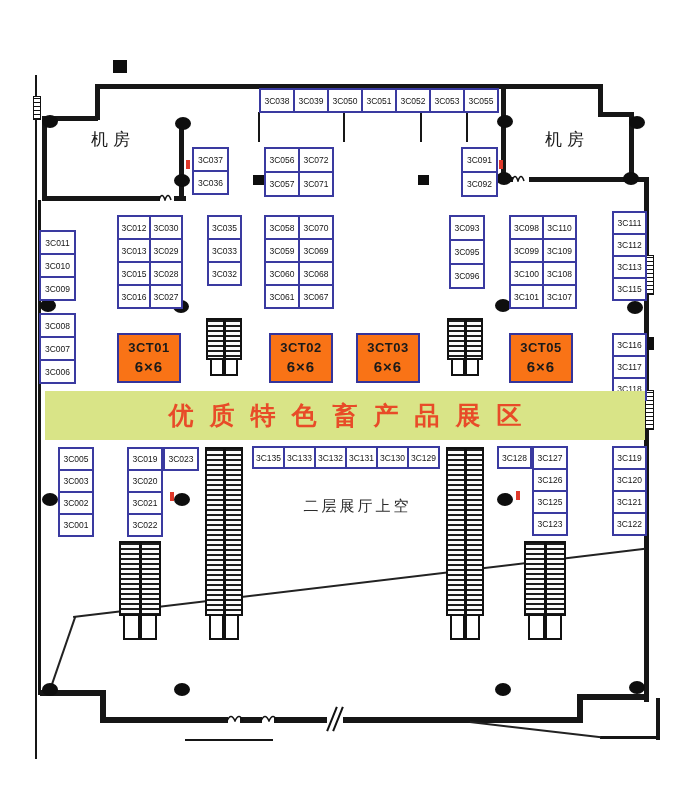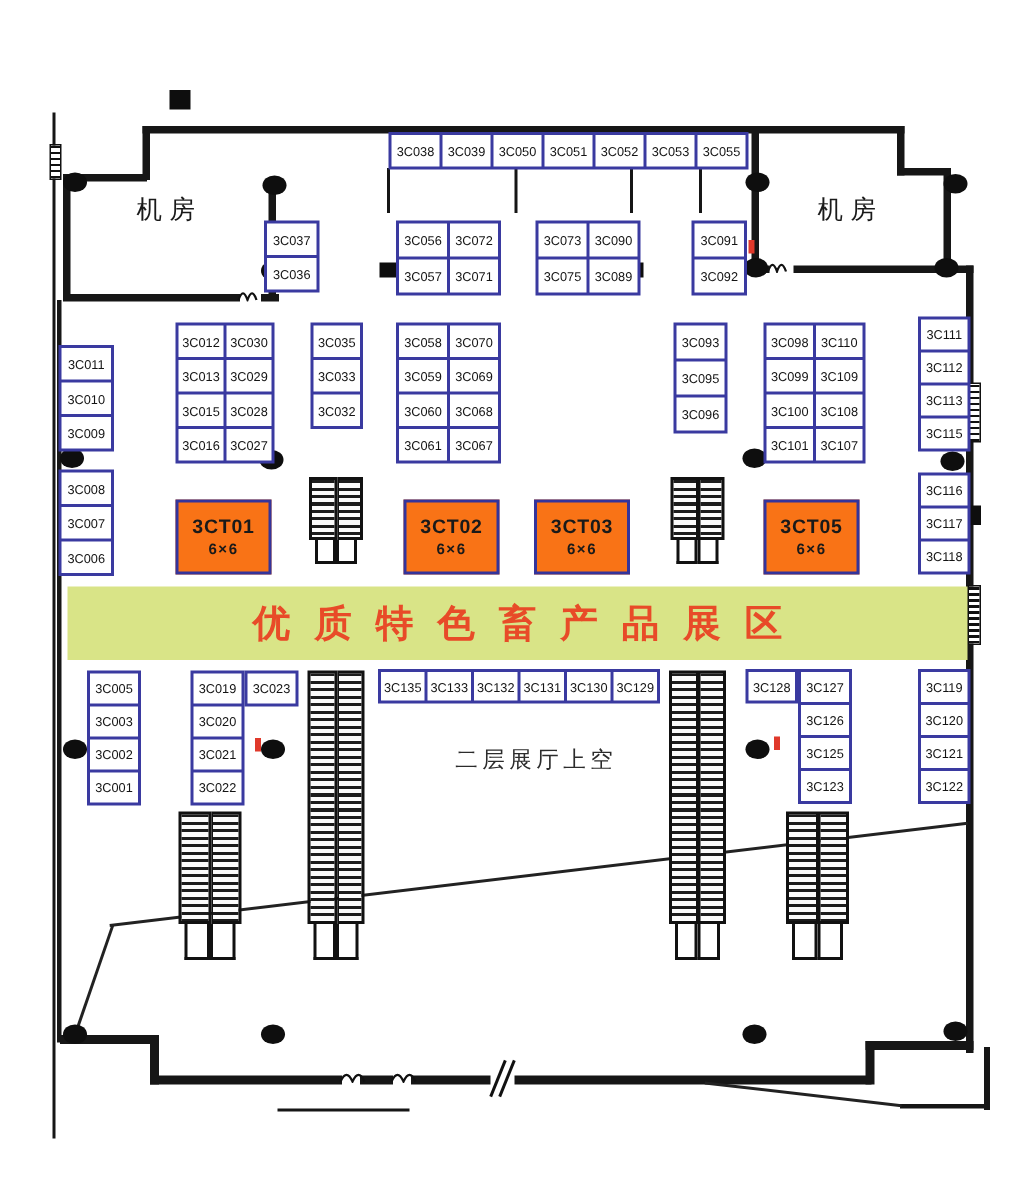--- a/index.html
+++ b/index.html
@@ -11,47 +11,47 @@
   .redmark{position:absolute;width:4px;height:9px;background:#e0392b;}
   .hatch{position:absolute;border:1px solid #111;
          background:repeating-linear-gradient(0deg,#111 0 1.5px,#fff 1.5px 4px);}
   .blk{position:absolute;background:#0e0e0e;}
 
   
   .booths{position:absolute;display:grid;gap:2px;padding:2px;background:#3a3aa0;}
   .booth{background:#fff;display:flex;align-items:center;justify-content:center;
          font-size:8.5px;color:#141414;white-space:nowrap;}
   [data-booth-group="top-row"]{left:232px;top:88px;grid-template-columns:repeat(7,32px);grid-auto-rows:21px;margin-left:27px;}
-  [data-booth-group="col-3637"]{left:176px;top:147px;grid-template-columns:33px;grid-auto-rows:21px;}
+  [data-booth-group="col-3637"]{left:192px;top:147px;grid-template-columns:33px;grid-auto-rows:21px;}
   [data-booth-group="blk-56"]{left:264px;top:147px;grid-template-columns:repeat(2,32px);grid-auto-rows:22px;}
   [data-booth-group="blk-73"]{left:357px;top:147px;grid-template-columns:repeat(2,32px);grid-auto-rows:22px;}
   [data-booth-group="col-91"]{left:461px;top:147px;grid-template-columns:33px;grid-auto-rows:22px;}
   [data-booth-group="col-11"]{left:39px;top:230px;grid-template-columns:33px;grid-auto-rows:21px;text-align:center;}
   [data-booth-group="blk-12"]{left:117px;top:215px;grid-template-columns:repeat(2,30px);grid-auto-rows:21px;}
   [data-booth-group="col-35"]{left:207px;top:215px;grid-template-columns:31px;grid-auto-rows:21px;}
   [data-booth-group="blk-58"]{left:264px;top:215px;grid-template-columns:repeat(2,32px);grid-auto-rows:21px;}
   [data-booth-group="blk-76"]{left:357px;top:215px;grid-template-columns:repeat(2,32px);grid-auto-rows:21px;}
   [data-booth-group="col-93"]{left:449px;top:215px;grid-template-columns:32px;grid-auto-rows:22px;}
   [data-booth-group="blk-98"]{left:509px;top:215px;grid-template-columns:repeat(2,31px);grid-auto-rows:21px;}
   [data-booth-group="col-111"]{left:612px;top:211px;grid-template-columns:31px;grid-auto-rows:20px;}
-  [data-booth-group="col-116"]{left:612px;top:315px;grid-template-columns:31px;grid-auto-rows:20px;}
+  [data-booth-group="col-116"]{left:612px;top:333px;grid-template-columns:31px;grid-auto-rows:20px;}
   [data-booth-group="col-08"]{left:39px;top:313px;grid-template-columns:33px;grid-auto-rows:21px;}
   [data-booth-group="col-05"]{left:58px;top:447px;grid-template-columns:32px;grid-auto-rows:20px;}
   [data-booth-group="col-19"]{left:127px;top:447px;grid-template-columns:32px;grid-auto-rows:20px;}
   [data-booth-group="cell-23"]{left:163px;top:447px;grid-template-columns:32px;grid-auto-rows:20px;}
   [data-booth-group="row-135"]{left:252px;top:446px;grid-template-columns:repeat(6,29px);grid-auto-rows:19px;}
   [data-booth-group="cell-128"]{left:497px;top:446px;grid-template-columns:31px;grid-auto-rows:19px;}
   [data-booth-group="col-127"]{left:532px;top:446px;grid-template-columns:32px;grid-auto-rows:20px;}
   [data-booth-group="col-119"]{left:612px;top:446px;grid-template-columns:31px;grid-auto-rows:20px;}
 
   
   .ctbox{position:absolute;width:60px;height:46px;border:2.5px solid #34349b;background:#f97316;
          display:flex;flex-direction:column;align-items:center;justify-content:center;line-height:1.3;}
   .ct-name{font-size:13px;font-weight:bold;color:#1a1a1a;letter-spacing:.5px;}
-  .ct-size{font-size:10px;font-weight:bold;color:#1a1a1a;letter-spacing:1px;}
+  .ct-size{font-size:15px;font-weight:bold;color:#1a1a1a;letter-spacing:1px;}
   .ct-0{left:117px;top:333px;} .ct-1{left:269px;top:333px;} .ct-2{left:356px;top:333px;} .ct-3{left:509px;top:333px;}
 
   
   .esc{position:absolute;display:flex;flex-direction:column;}
   .esc-rails{display:flex;flex:1;}
   .esc-rail{flex:1;border:2px solid #111;
             background:repeating-linear-gradient(180deg,#1c1c1c 0 2px,#fbfbfb 2px 5px);}
   .esc-rail + .esc-rail{border-left:1px solid #111;}
   .esc-feet{display:flex;margin:0 4px;}
   .esc-foot{flex:1;border:2.5px solid #111;border-top:none;background:#fff;}
@@ -184,26 +184,20 @@
   <div class="booths" data-booth-group="col-3637">
       <div class="booth">3C037</div>
       <div class="booth">3C036</div>
     </div>
   <div class="booths" data-booth-group="blk-56">
       <div class="booth">3C056</div>
       <div class="booth">3C072</div>
       <div class="booth">3C057</div>
       <div class="booth">3C071</div>
     </div>
-  <div class="booths" data-booth-group="blk-73">
-      <div class="booth">3C073</div>
-      <div class="booth">3C090</div>
-      <div class="booth">3C075</div>
-      <div class="booth">3C089</div>
-    </div>
   <div class="booths" data-booth-group="col-91">
       <div class="booth">3C091</div>
       <div class="booth">3C092</div>
     </div>
   <div class="booths" data-booth-group="col-11">
       <div class="booth">3C011</div>
       <div class="booth">3C010</div>
       <div class="booth">3C009</div>
     </div>
   <div class="booths" data-booth-group="blk-12">

